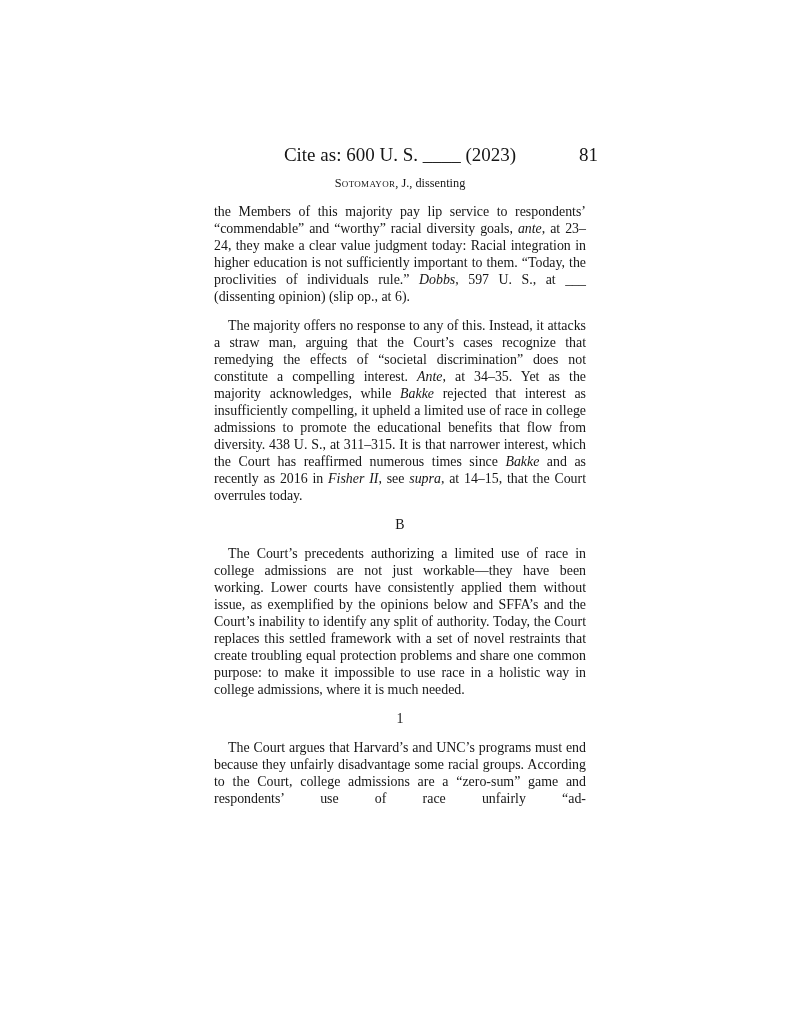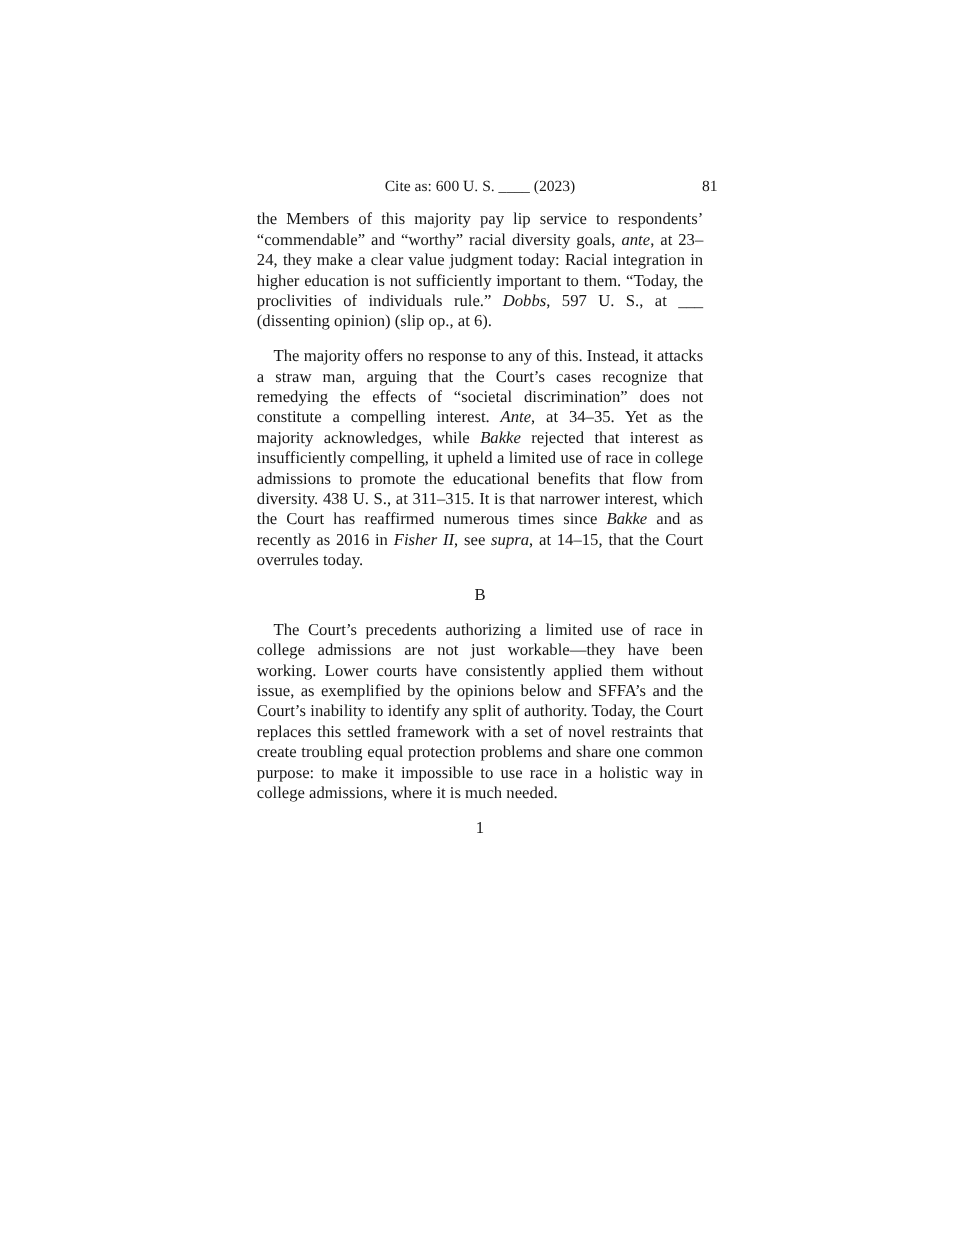--- a/index.html
+++ b/index.html
@@ -18,21 +18,21 @@
   }
   .content {
     position: absolute;
     left: 202px;
     top: 147px;
     width: 396px;
   }
   .cite-row {
     position: relative;
     text-align: center;
-    font-size: 13px;
+    font-size: 19px;
     line-height: 15px;
     white-space: nowrap;
   }
   .cite-row .pagenum {
     position: absolute;
     right: 0;
     top: 0;
   }
   .author-row {
     text-align: center;
@@ -73,23 +73,25 @@
 <body>
 
 <div class="page">
   <div class="content">
 
     <div class="cite-row">
       <span>Cite as:  600 U. S. ____ (2023)</span>
       <span class="pagenum">81</span>
     </div>
 
+    <div class="author-row"><span class="sc">Sotomayor</span><span>, J., dissenting</span></div>
 
     <div class="body">
       <p class="para flush"><span>the Members of this majority pay lip service to respondents’ “commendable” and “worthy” racial diversity goals, </span><span class="it">ante</span><span>, at 23–24, they make a clear value judgment today: Racial integration in higher education is not sufficiently important to them.  “Today, the proclivities of individuals rule.”  </span><span class="it">Dobbs</span><span>, 597 U. S., at ___ (dissenting opinion) (slip op., at 6).</span></p>
       <p class="para"><span>The majority offers no response to any of this.  Instead, it attacks a straw man, arguing that the Court’s cases recognize that remedying the effects of “societal discrimination” does not constitute a compelling interest.  </span><span class="it">Ante</span><span>, at 34–35.  Yet as the majority acknowledges, while </span><span class="it">Bakke</span><span> rejected that interest as insufficiently compelling, it upheld a limited use of race in college admissions to promote the educational benefits that flow from diversity.  438 U. S., at 311–315.  It is that narrower interest, which the Court has reaffirmed numerous times since </span><span class="it">Bakke</span><span> and as recently as 2016 in </span><span class="it">Fisher II</span><span>, see </span><span class="it">supra</span><span>, at 14–15, that the Court overrules today.</span></p>
       <div class="section-head">B</div>
       <p class="para"><span>The Court’s precedents authorizing a limited use of race in college admissions are not just workable—they have been working.  Lower courts have consistently applied them without issue, as exemplified by the opinions below and SFFA’s and the Court’s inability to identify any split of authority.  Today, the Court replaces this settled framework with a set of novel restraints that create troubling equal protection problems and share one common purpose: to make it impossible to use race in a holistic way in college admissions, where it is much needed.</span></p>
       <div class="section-head">1</div>
+      <p class="para cont"><span>The Court argues that Harvard’s and UNC’s programs must end because they unfairly disadvantage some racial groups.  According to the Court, college admissions are a “zero-sum” game and respondents’ use of race unfairly “ad-</span></p>
     </div>
 
   </div>
 </div>
 
 </body></html>

